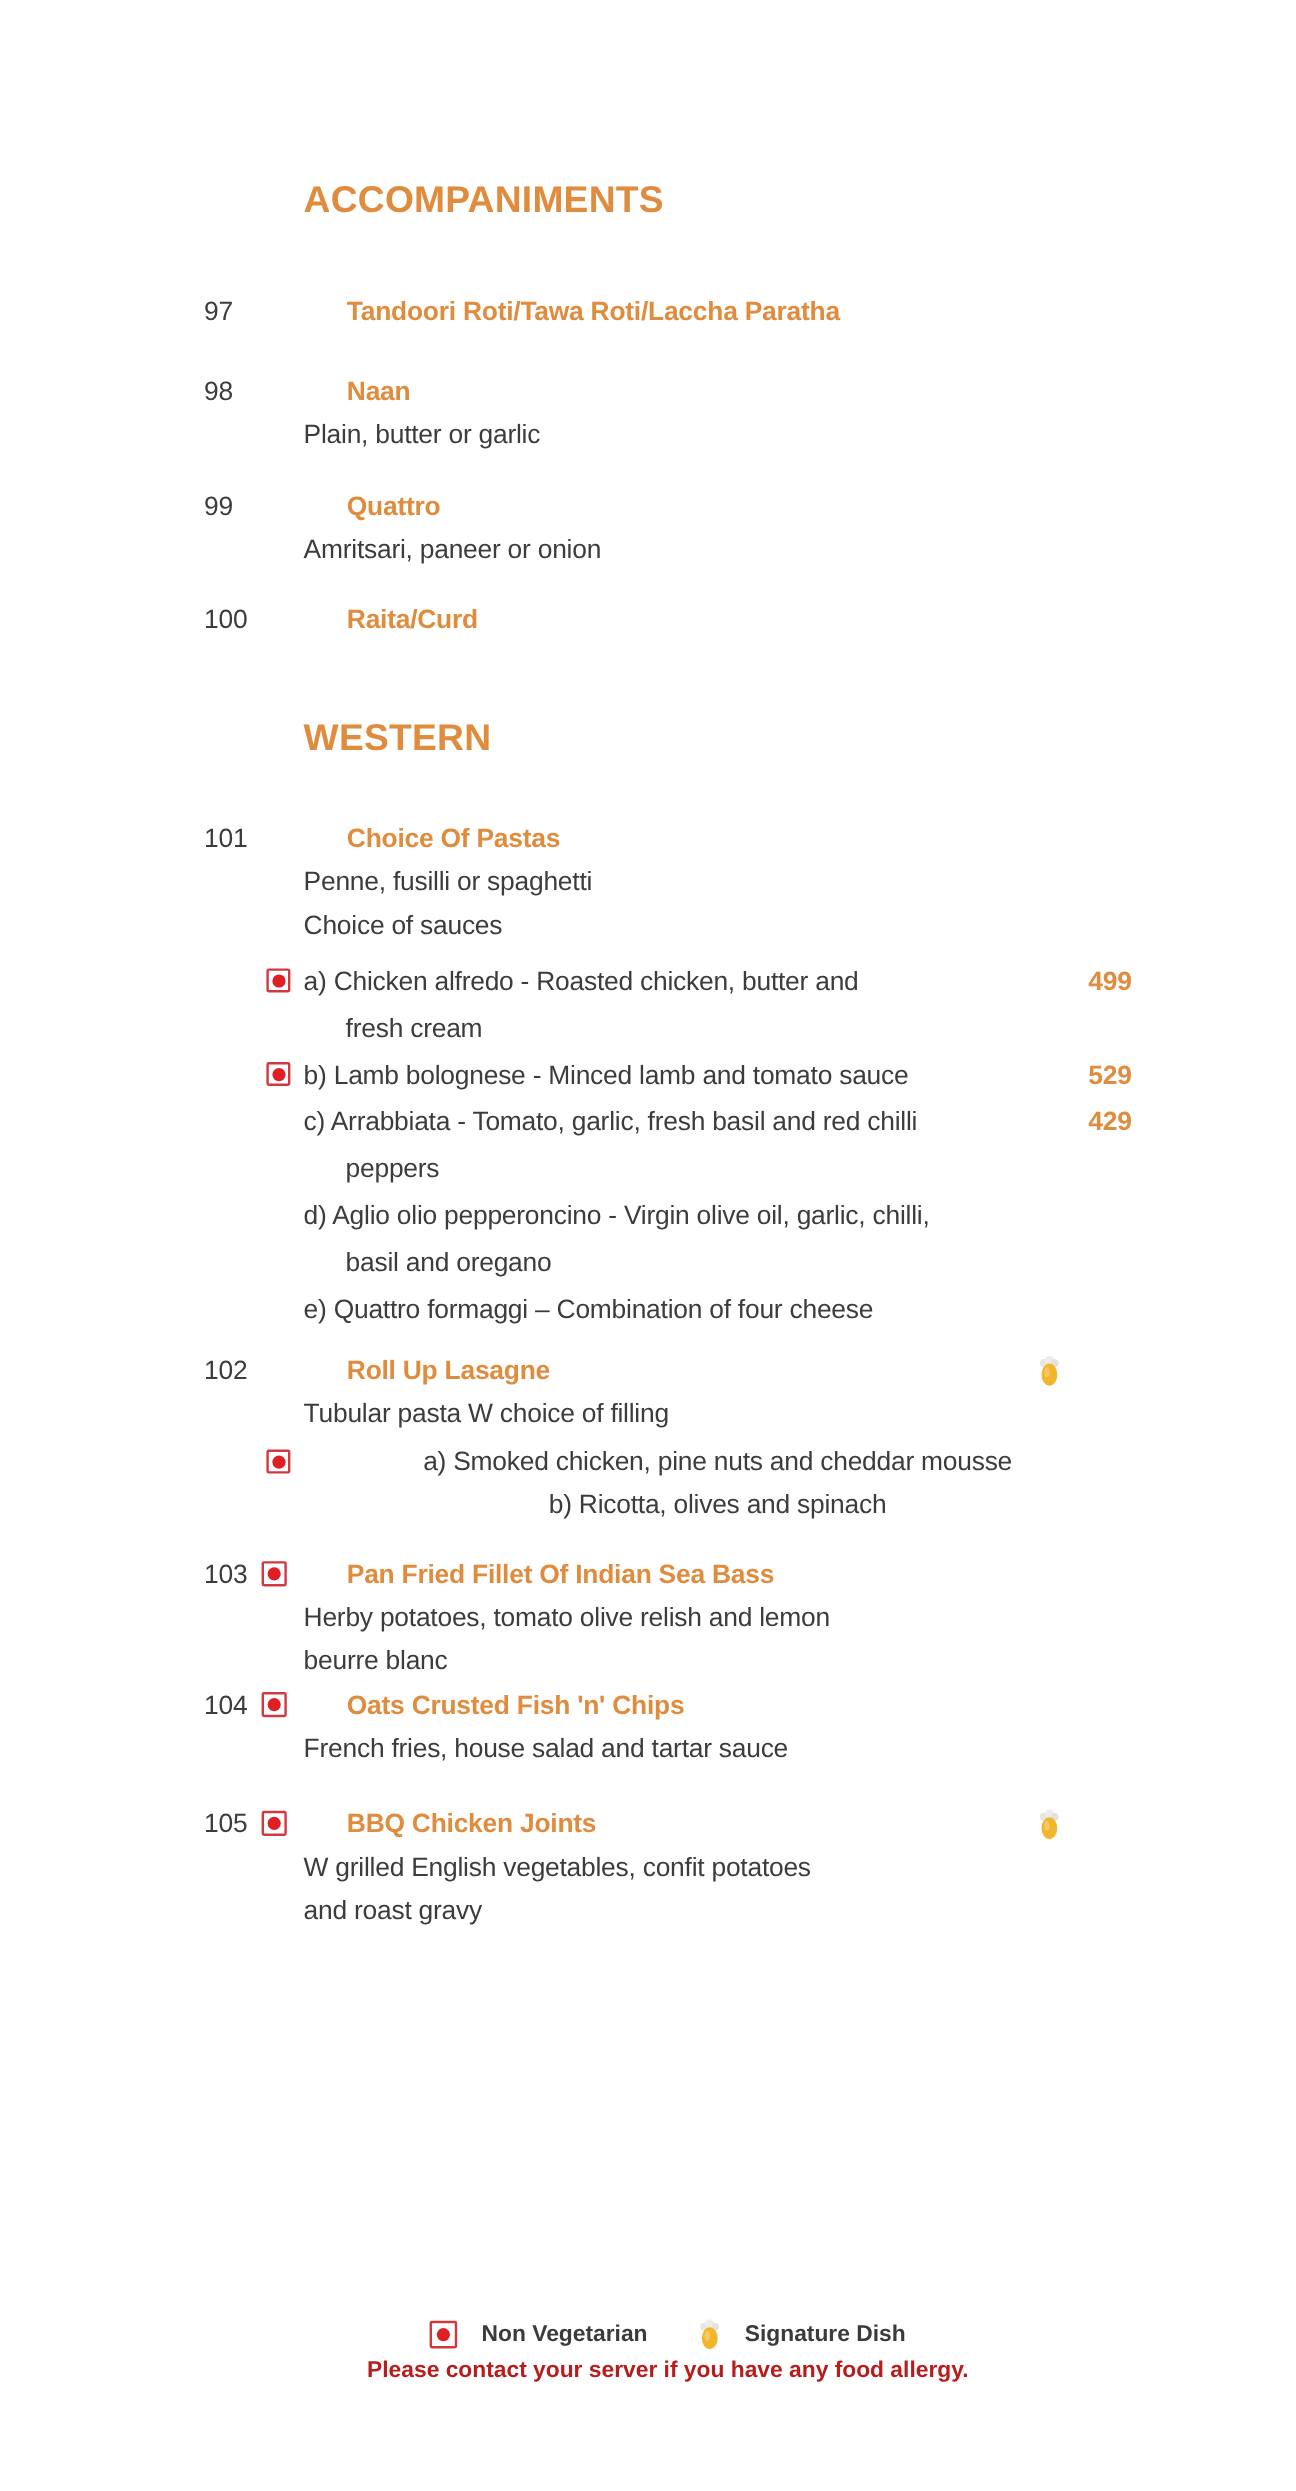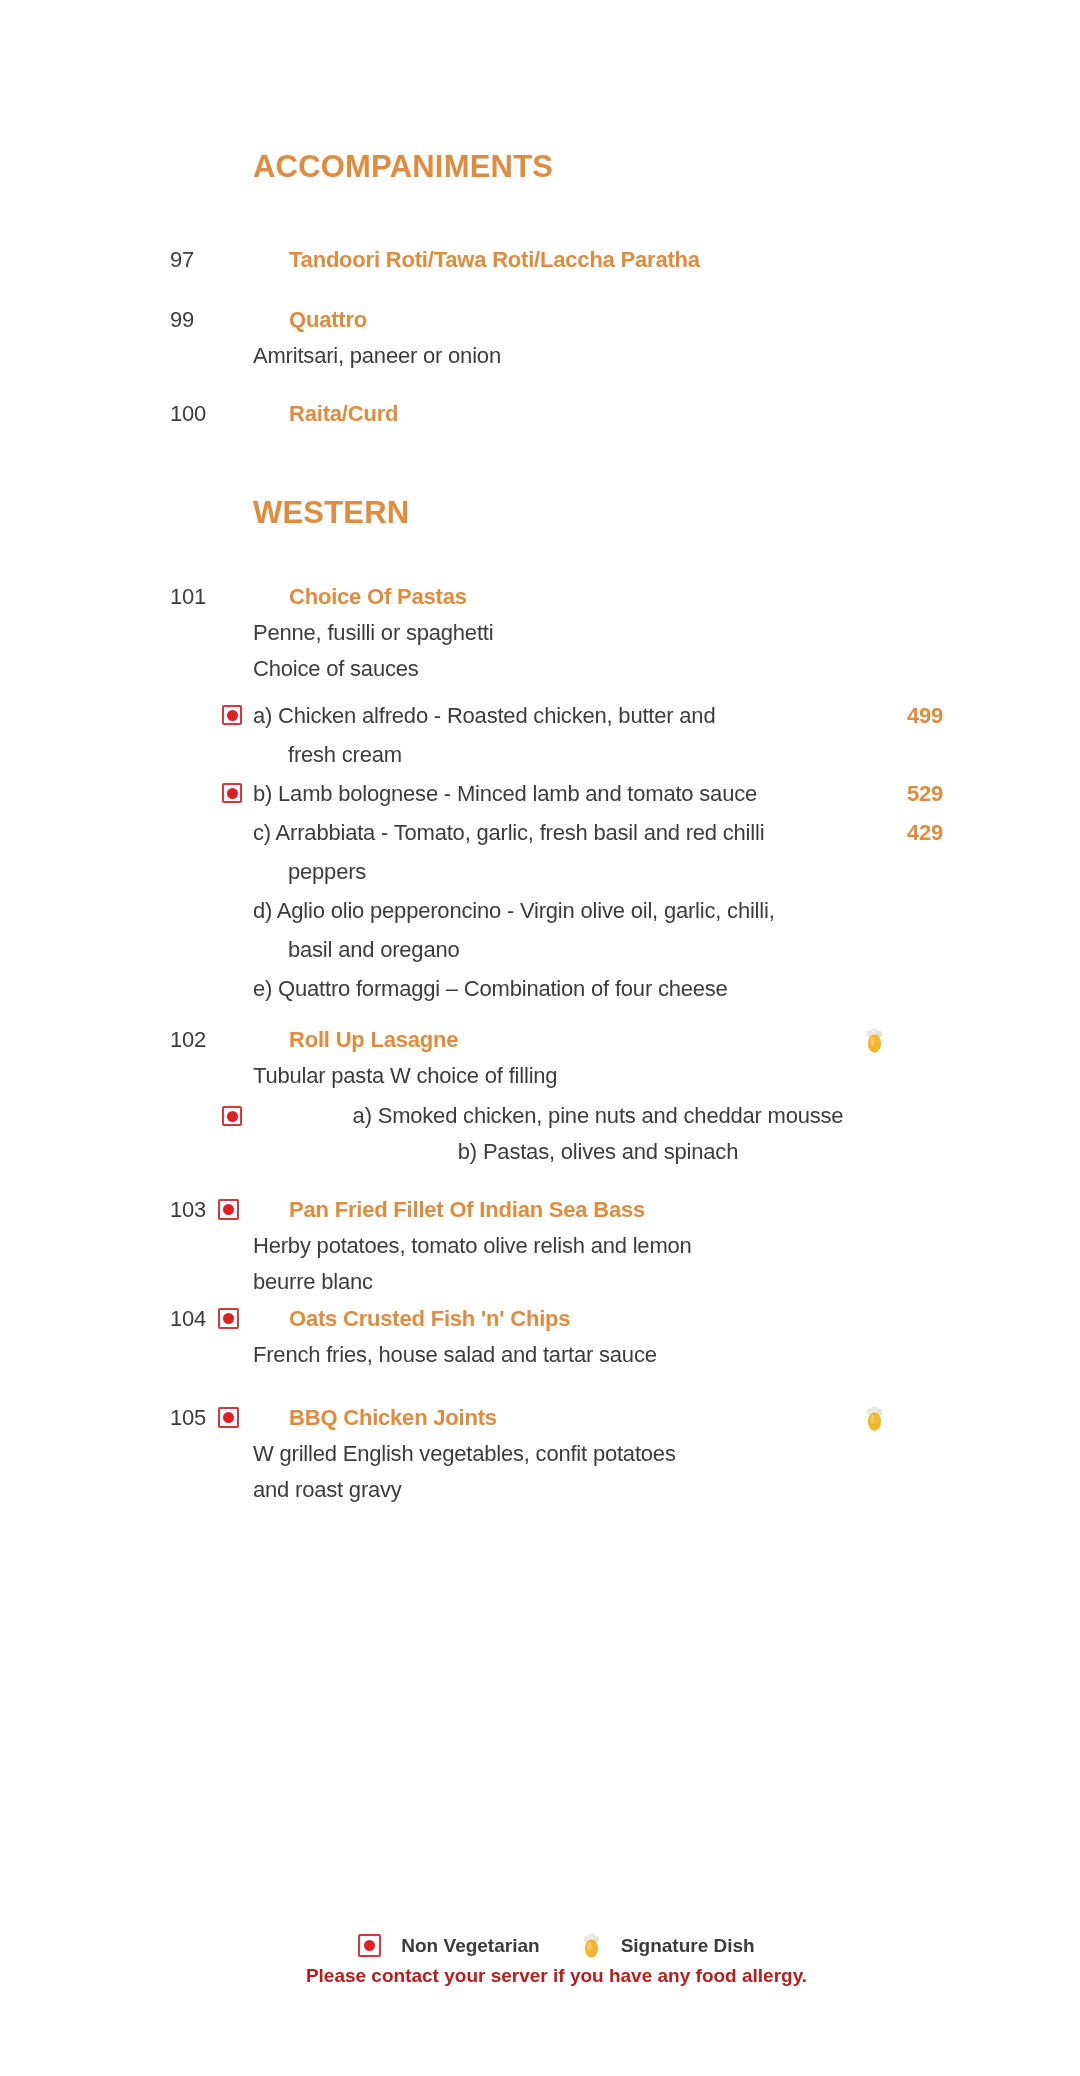--- a/index.html
+++ b/index.html
@@ -110,20 +110,27 @@
 
   <div class="section-heading" id="heading-accompaniments">ACCOMPANIMENTS</div>
 
   <div class="item" style="margin-top:54px">
     <div class="head">
       <div class="numcell"><span>97</span></div>
       <div class="title">Tandoori Roti/Tawa Roti/Laccha Paratha</div>
     </div>
   </div>
 
+  <div class="item" style="margin-top:29px">
+    <div class="head">
+      <div class="numcell"><span>98</span></div>
+      <div class="title">Naan</div>
+    </div>
+    <div class="desc">Plain, butter or garlic</div>
+  </div>
 
   <div class="item" style="margin-top:23px">
     <div class="head">
       <div class="numcell"><span>99</span></div>
       <div class="title">Quattro</div>
     </div>
     <div class="desc">Amritsari, paneer or onion</div>
   </div>
 
   <div class="item" style="margin-top:21px">
@@ -189,21 +196,21 @@
   </svg>
 </span></div>
     </div>
     <div class="desc">Tubular pasta W choice of filling</div>
     <div class="opts" style="margin-top:4px">
       <div class="opt opt-sm">
         <span class="nv nv-sm"></span>
         <div class="opttext">a) Smoked chicken, pine nuts and cheddar mousse</div>
       </div>
       <div class="opt opt-sm">
-        <div class="opttext">b) Pastas, olives and spinach</div>
+        <div class="opttext">b) Ricotta, olives and spinach</div>
       </div>
     </div>
   </div>
 
   <div class="item" style="margin-top:21px">
     <div class="head">
       <div class="numcell">
         <span>103</span>
         <span class="nv"></span>
       </div>

